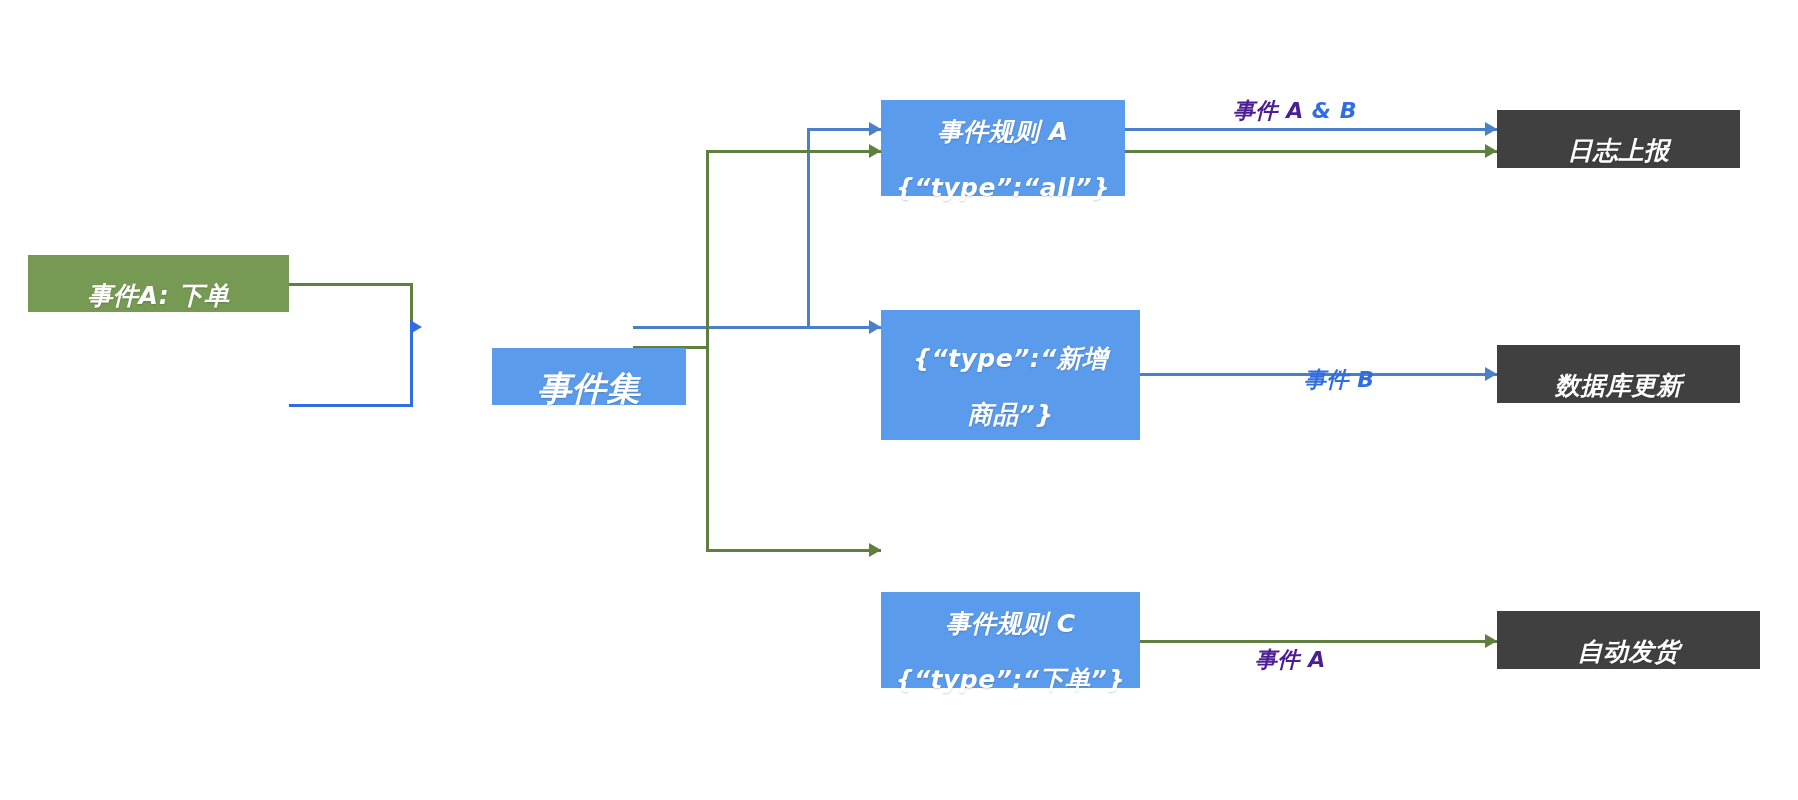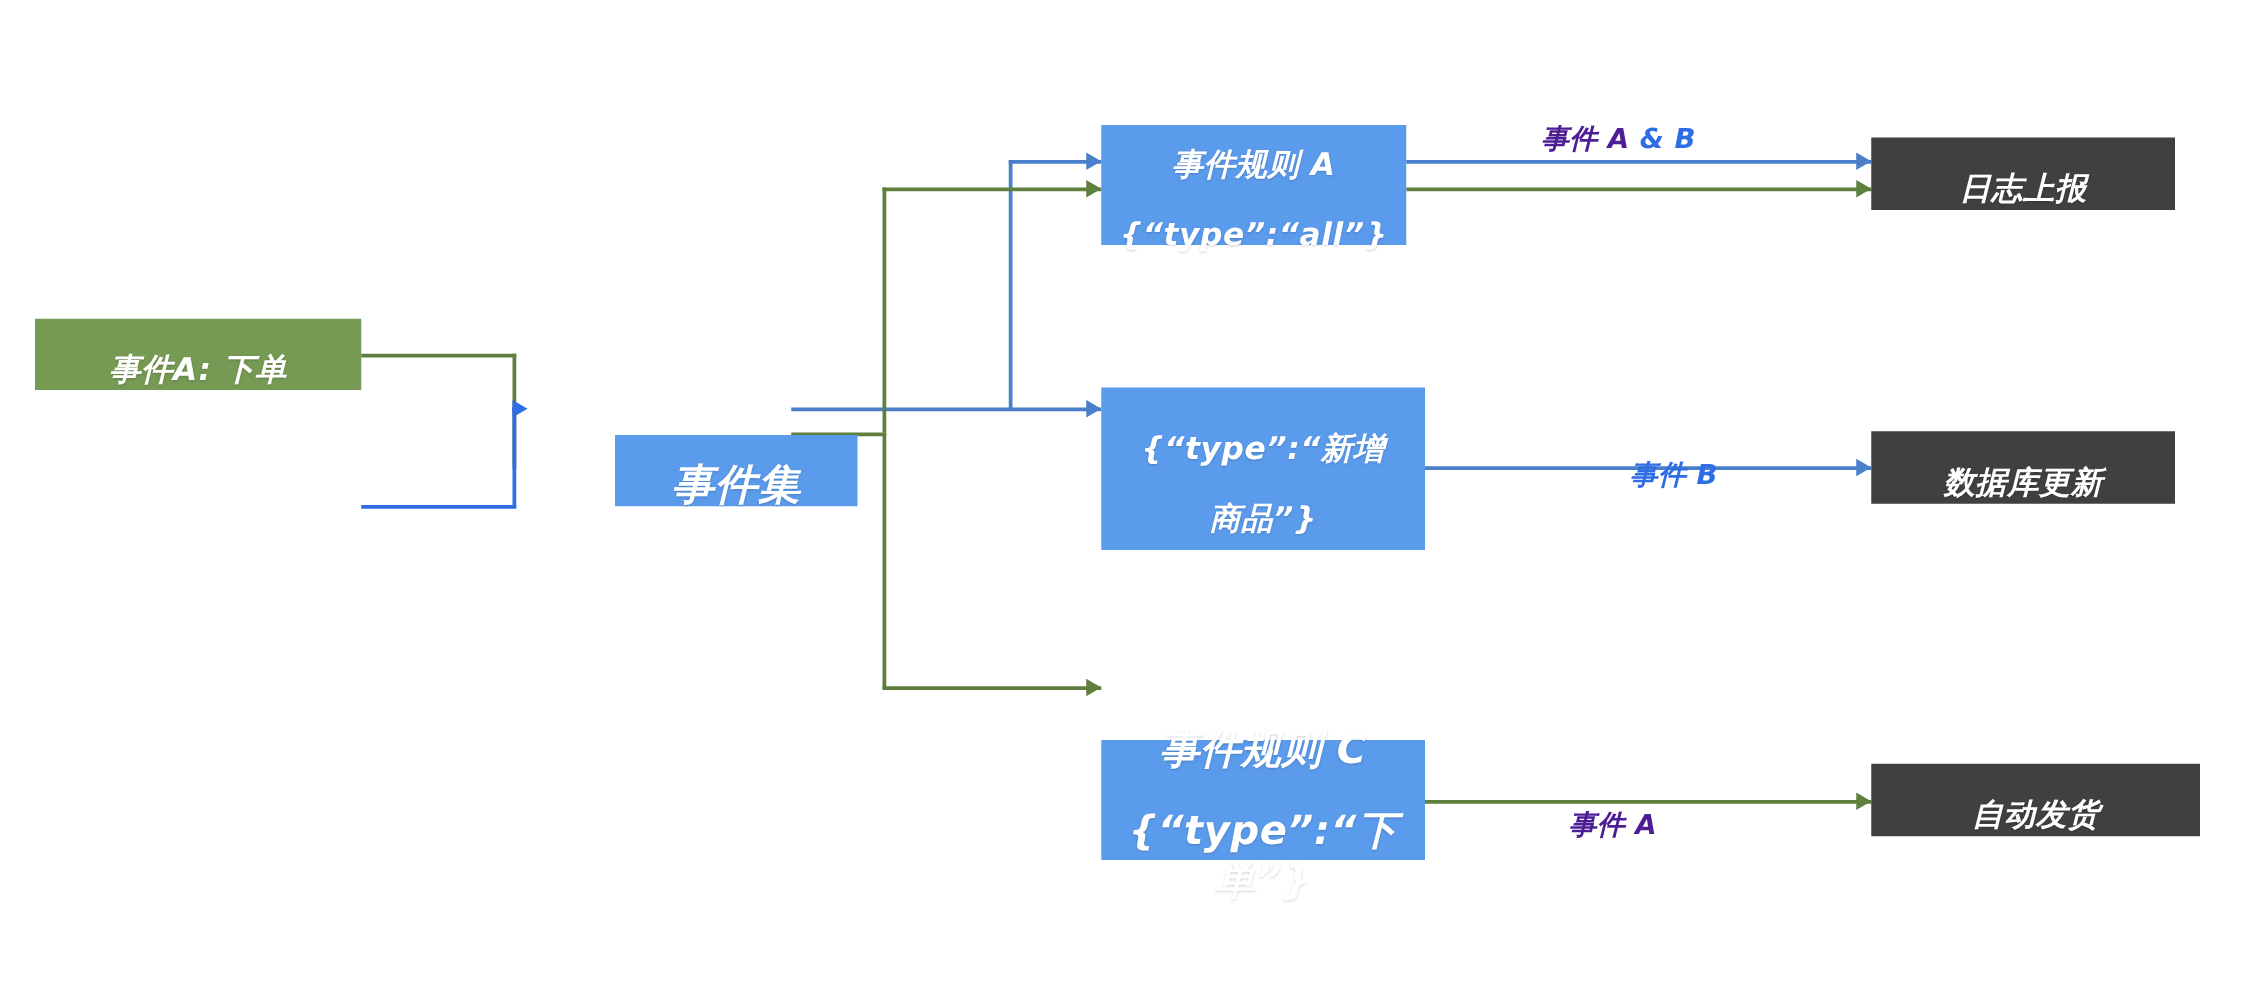--- a/index.html
+++ b/index.html
@@ -133,21 +133,21 @@
     </span>
   </div>
 
   <div class="node fill-blue-soft" style="left:881px;top:310px;width:259px;height:130px;font-size:25px;">
     <span class="lines">
       <span class="ln">{“type”:“新增</span>
       <span class="ln">商品”}</span>
     </span>
   </div>
 
-  <div class="node fill-blue-soft" style="left:881px;top:592px;width:259px;height:96px;font-size:32px;">
+  <div class="node fill-blue-soft" style="left:881px;top:592px;width:259px;height:96px;font-size:25px;">
     <span class="lines">
       <span class="ln">事件规则 C</span>
       <span class="ln">{“type”:“下单”}</span>
     </span>
   </div>
 
   <div class="node fill-blue-strong" style="left:1497px;top:110px;width:243px;height:58px;font-size:25px;">
     <span class="lines">
         <span class="ln">日志上报</span>
       </span>

